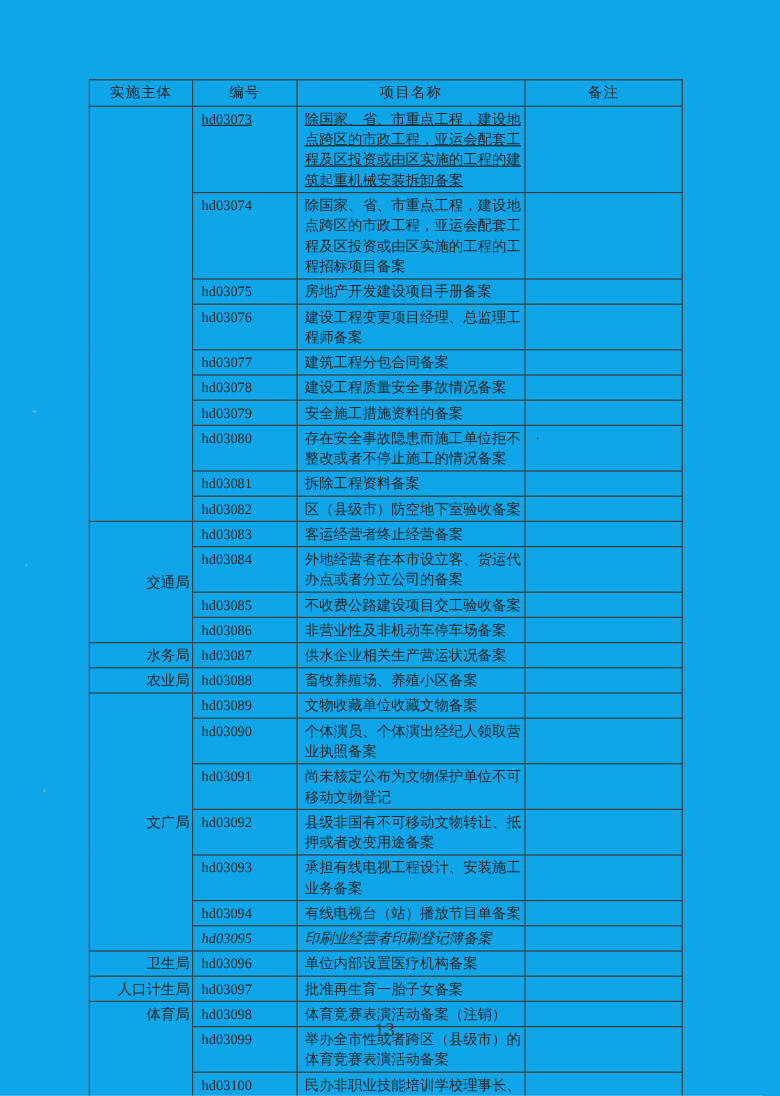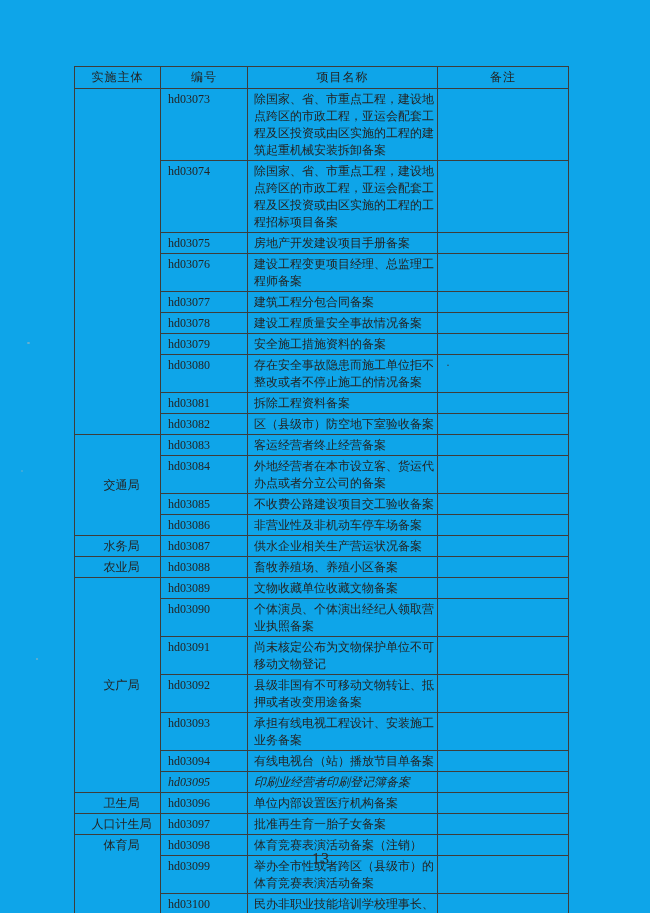--- a/index.html
+++ b/index.html
@@ -39,21 +39,21 @@
   .approval-table thead th {
     height: 22px;
     text-align: center;
     vertical-align: middle;
     padding: 1px 2px;
     letter-spacing: 1px;
   }
   .approval-table td.entity {
     vertical-align: middle;
     padding: 1px 2px 1px 10px;
-    text-align: center;
+    text-align: right;
   }
   .approval-table td.entity.v-top { vertical-align: top; padding-top: 2px; }
   .approval-table td.code {
     padding: 2px 2px 1px 7px;
     font-family: "Liberation Serif", "DejaVu Serif", serif;
   }
   .approval-table td.name {
     padding: 2px 3px 1px 6px;
   }
   .approval-table td.remark {
@@ -95,21 +95,21 @@
     <thead>
       <tr>
         <th>实施主体</th>
         <th>编号</th>
         <th>项目名称</th>
         <th>备注</th>
       </tr>
     </thead>
     <tbody>
 
-    <tr style="height: 71px;">
+    <tr style="height: 71px; text-decoration: underline;">
           <td rowspan="10" class="entity"></td>
           <td class="code">hd03073</td>
           <td class="name">除国家、省、市重点工程，建设地点跨区的市政工程，亚运会配套工程及区投资或由区实施的工程的建筑起重机械安装拆卸备案</td>
           <td class="remark"></td>
         </tr>
         <tr style="height: 71px; padding-left: 44px;">
           <td class="code">hd03074</td>
           <td class="name">除国家、省、市重点工程，建设地点跨区的市政工程，亚运会配套工程及区投资或由区实施的工程的工程招标项目备案</td>
           <td class="remark"></td>
         </tr>

